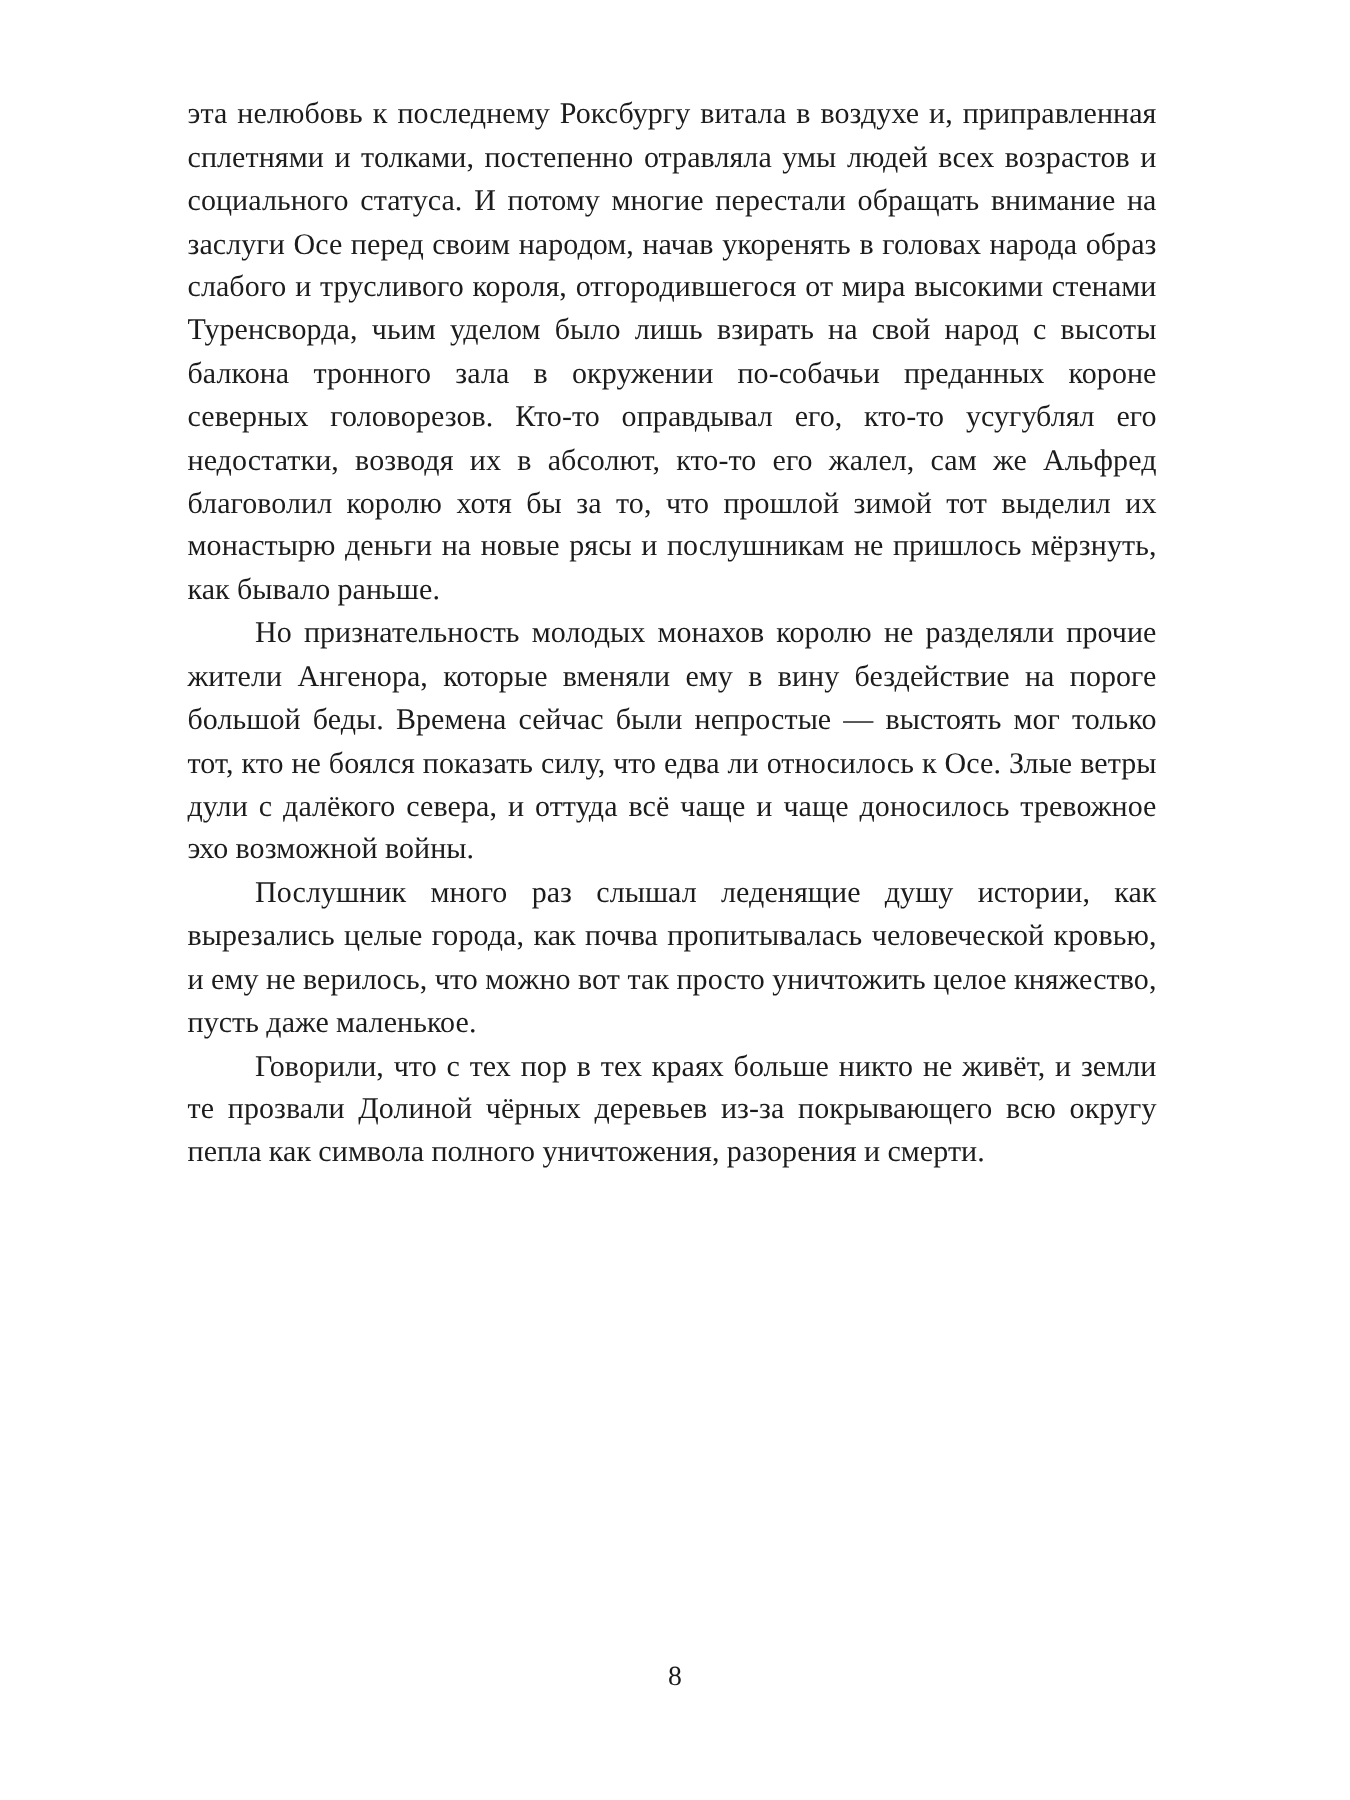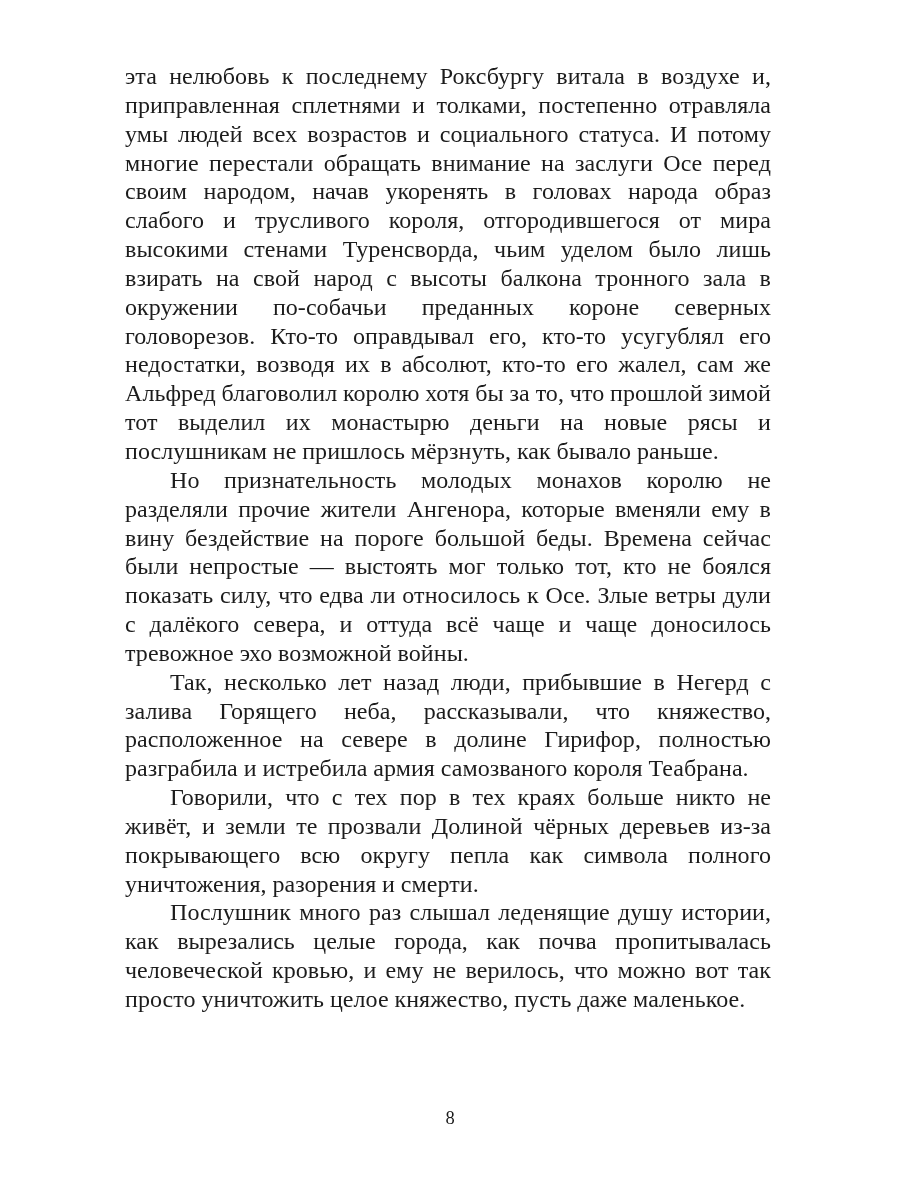--- a/index.html
+++ b/index.html
@@ -27,21 +27,21 @@
     position: absolute;
     left: 125px;
     top: 62px;
     width: 646px;
   }
 
   .para {
     margin: 0;
     text-align: justify;
     text-justify: inter-word;
-    font-size: 24px;
+    font-size: 20px;
     line-height: 28.85px;
     color: #1c1c1c;
     text-indent: 45px;
     hyphens: manual;
     word-spacing: -0.2px;
     letter-spacing: 0.05px;
   }
 
   .para.no-indent {
     text-indent: 0;
@@ -59,20 +59,19 @@
   }
 </style>
 </head>
 <body>
 
 <div class="page">
 
   <div class="text-block">
     <p class="para no-indent">эта нелюбовь к последнему Роксбургу витала в воздухе и, приправленная сплетнями и толками, постепенно отравляла умы людей всех возрастов и социального статуса. И потому многие перестали обращать внимание на заслуги Осе перед своим народом, начав укоренять в головах народа образ слабого и трусливого короля, отгородившегося от мира высокими стенами Туренсворда, чьим уделом было лишь взирать на свой народ с высоты балкона тронного зала в окружении по-собачьи преданных короне северных головорезов. Кто-то оправдывал его, кто-то усугублял его недостатки, возводя их в абсолют, кто-то его жалел, сам же Альфред благоволил королю хотя бы за то, что прошлой зимой тот выделил их монастырю деньги на новые рясы и послушникам не пришлось мёрзнуть, как бывало раньше.</p>
     <p class="para">Но признательность молодых монахов королю не разделяли прочие жители Ангенора, которые вменяли ему в вину бездействие на пороге большой беды. Времена сейчас были непростые — выстоять мог только тот, кто не боялся показать силу, что едва ли относилось к Осе. Злые ветры дули с далёкого севера, и оттуда всё чаще и чаще доносилось тревожное эхо возможной войны.</p>
-    <p class="para">Так, несколько лет назад люди, прибывшие в Негерд с залива Горящего неба, рассказывали, что княжество, расположенное на севере в долине Гирифор, полностью разграбила и истребила армия самозваного короля Теабрана.</p>
+    <p class="para">Послушник много раз слышал леденящие душу истории, как вырезались целые города, как почва пропитывалась человеческой кровью, и ему не верилось, что можно вот так просто уничтожить целое княжество, пусть даже маленькое.</p>
     <p class="para">Говорили, что с тех пор в тех краях больше никто не живёт, и земли те прозвали Долиной чёрных деревьев из-за покрывающего всю округу пепла как символа полного уничтожения, разорения и смерти.</p>
-    <p class="para">Послушник много раз слышал леденящие душу истории, как вырезались целые города, как почва пропитывалась человеческой кровью, и ему не верилось, что можно вот так просто уничтожить целое княжество, пусть даже маленькое.</p>
   </div>
 
   <div class="page-number">8</div>
 
 </div>
 
 </body></html>

